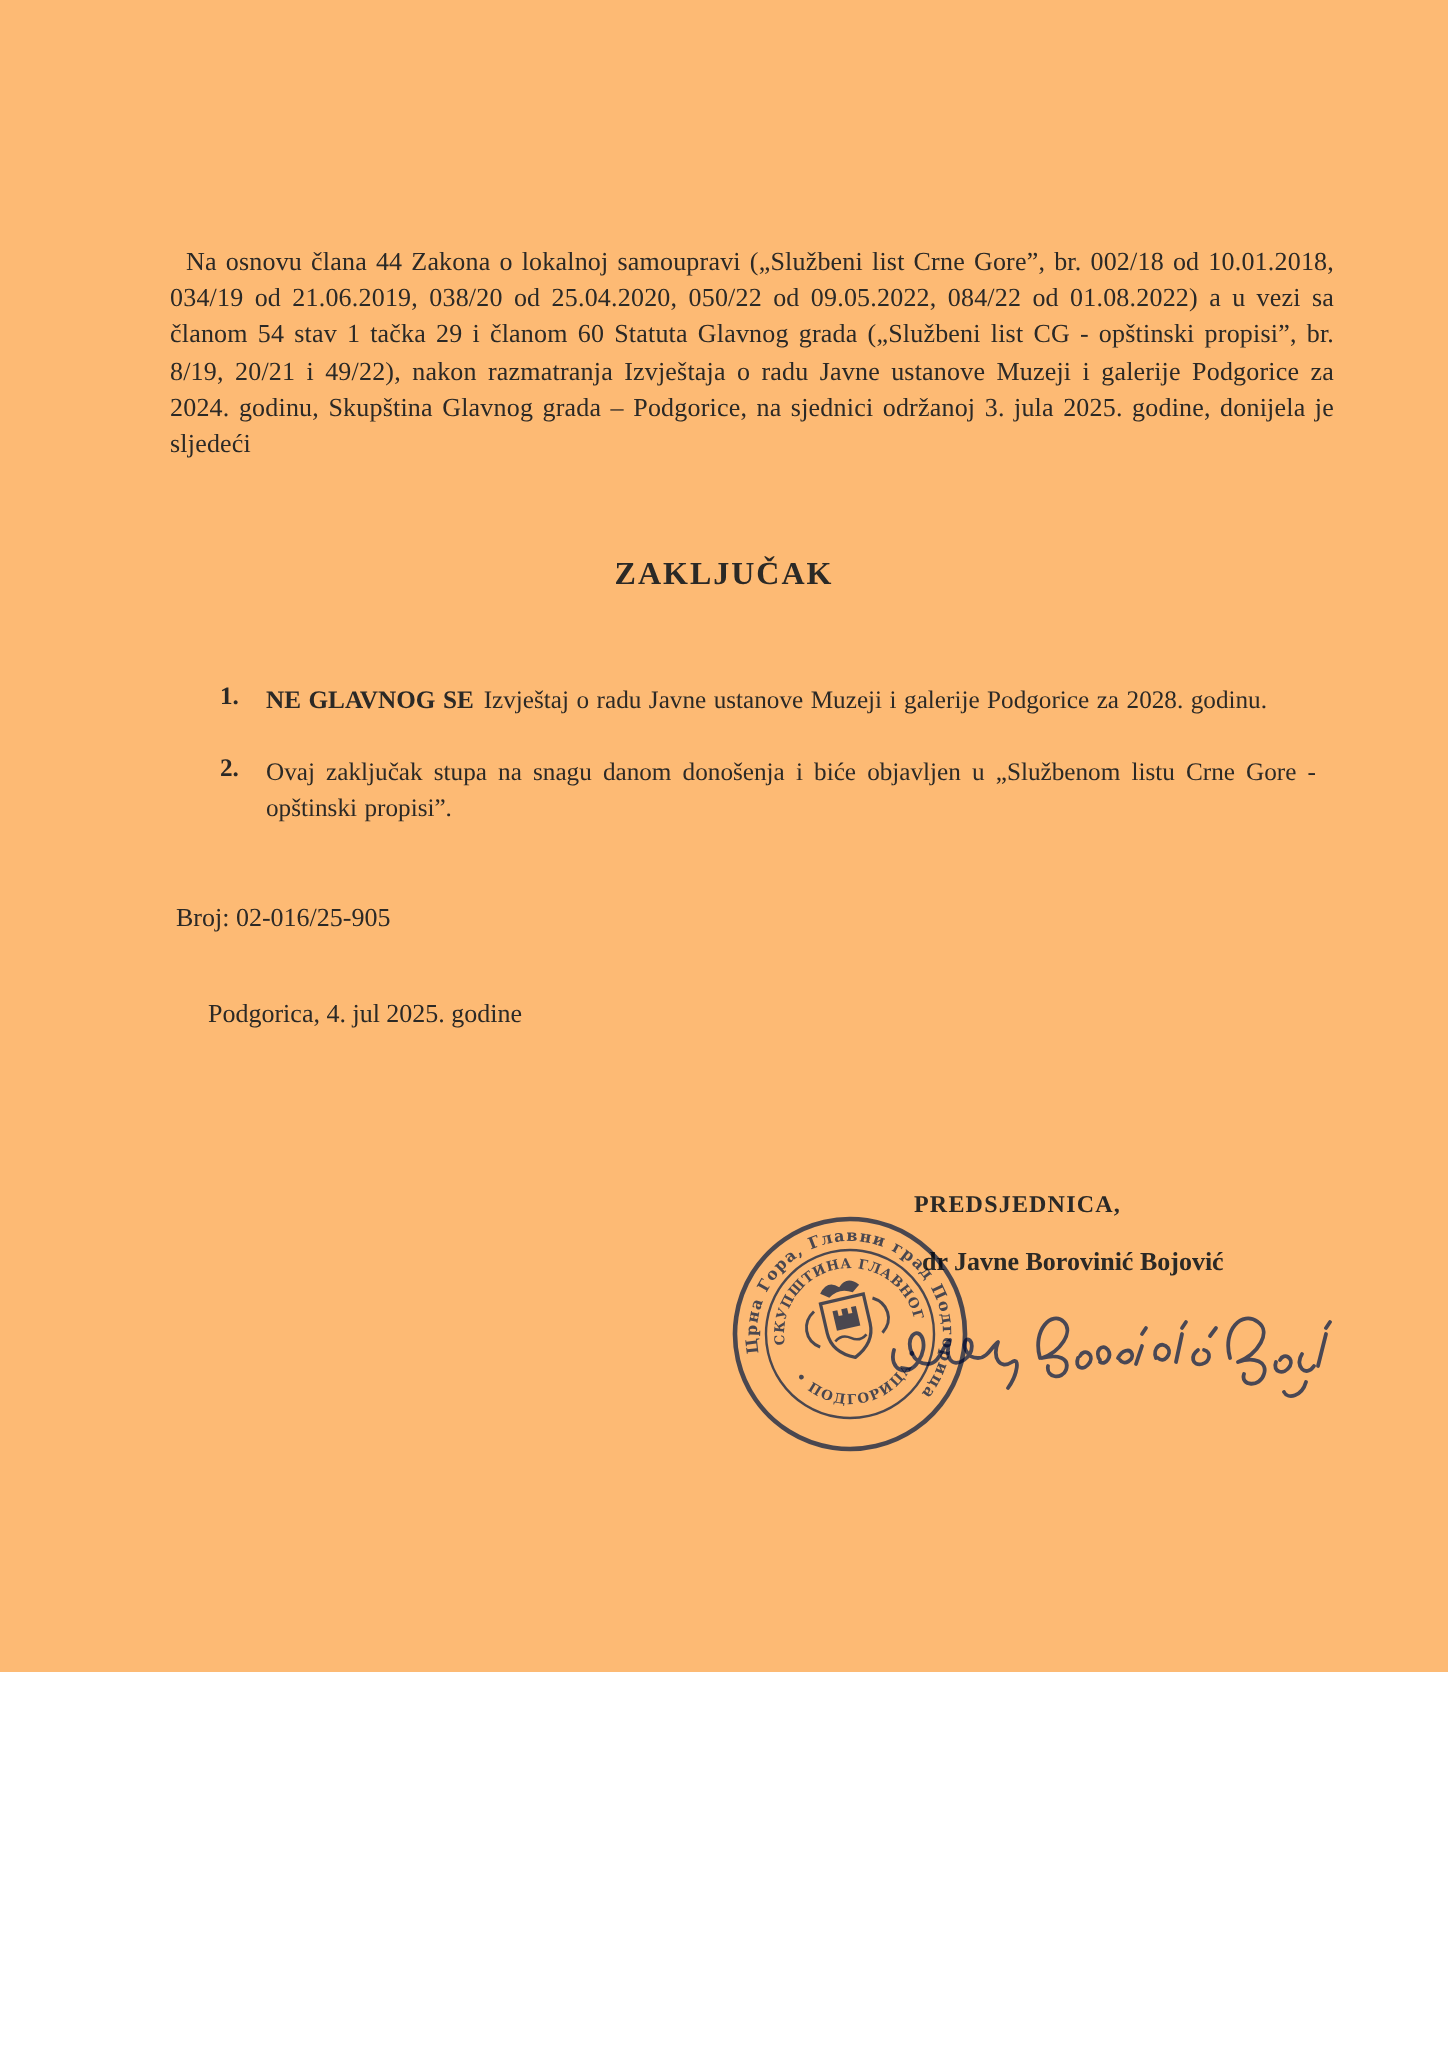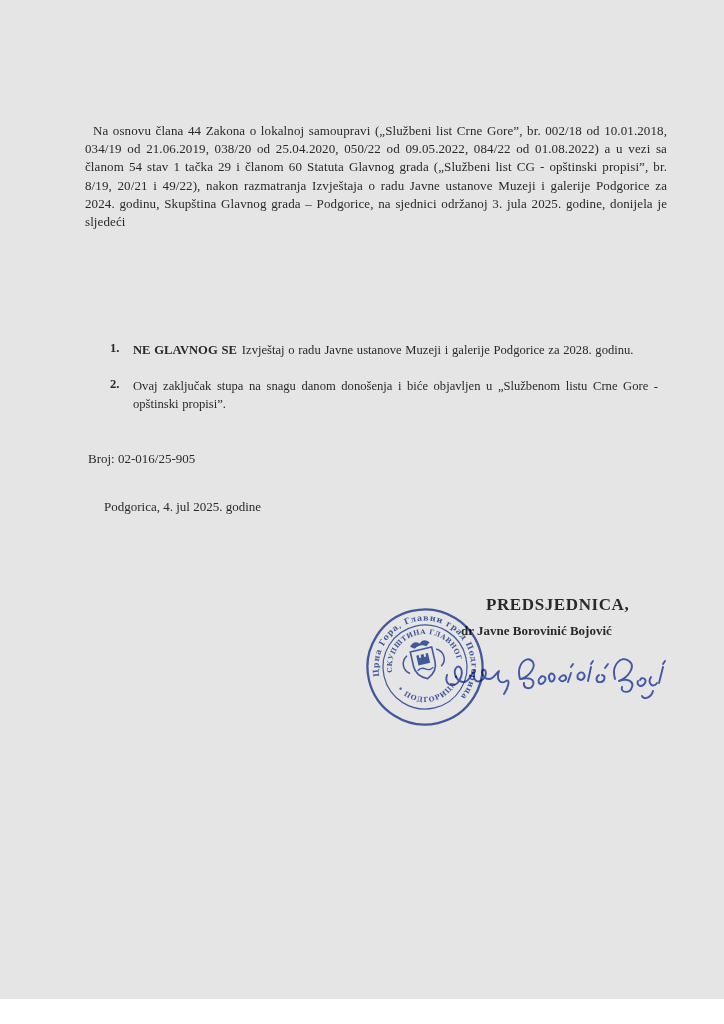--- a/index.html
+++ b/index.html
@@ -1,20 +1,20 @@
 <!DOCTYPE html>
 <html><head>
 <meta charset="utf-8">
 <style>
   html, body { margin: 0; padding: 0; background: #ffffff; }
   .page {
     position: relative;
     width: 724px;
-    height: 999px;
-    background: #e5e5e5;
+    height: 836px;
+    background: #fdba74;
     font-family: "Liberation Serif", "DejaVu Serif", serif;
     color: #2b2926;
     overflow: hidden;
   }
   .page * { box-sizing: border-box; }
   .intro {
     position: absolute;
     left: 85px; top: 122px; width: 582px;
     margin: 0;
     font-size: 13px;
@@ -67,23 +67,23 @@
     position: absolute;
     left: 0; top: 535px; width: 724px;
     margin: 0;
     text-align: center;
     font-size: 13.5px;
     font-weight: bold;
     letter-spacing: 0.6px;
   }
   .role {
     position: absolute;
-    left: 486px; top: 595px;
+    left: 457px; top: 595px;
     margin: 0;
-    font-size: 17px;
+    font-size: 12px;
     font-weight: bold;
     letter-spacing: 0.6px;
   }
   .name {
     position: absolute;
     left: 461px; top: 623px;
     margin: 0;
     font-size: 13px;
     font-weight: bold;
   }
@@ -102,20 +102,21 @@
     opacity: 0.95;
   }
 </style>
 </head>
 <body>
 
 <div class="page">
 
   <p class="intro">Na osnovu člana 44 Zakona o lokalnoj samoupravi („Službeni list Crne Gore”, br. 002/18 od 10.01.2018, 034/19 od 21.06.2019, 038/20 od 25.04.2020, 050/22 od 09.05.2022, 084/22 od 01.08.2022) a u vezi sa članom 54 stav 1 tačka 29 i članom 60 Statuta Glavnog grada („Službeni list CG - opštinski propisi”, br. 8/19, 20/21 i 49/22), nakon razmatranja Izvještaja o radu Javne ustanove Muzeji i galerije Podgorice za 2024. godinu, Skupština Glavnog grada – Podgorice, na sjednici održanoj 3. jula 2025. godine, donijela je sljedeći</p>
 
+  <h1 class="title">ZAKLJUČAK</h1>
 
   <div class="items">
     <div class="item">
       <span class="num">1.</span>
       <span class="item-text"><b class="lead">NE GLAVNOG SE</b><span>Izvještaj o radu Javne ustanove Muzeji i galerije Podgorice za 2028. godinu.</span></span>
     </div>
     <div class="item">
       <span class="num">2.</span>
       <span class="item-text"><b class="lead"></b><span>Ovaj zaključak stupa na snagu danom donošenja i biće objavljen u „Službenom listu Crne Gore - opštinski propisi”.</span></span>
     </div>

